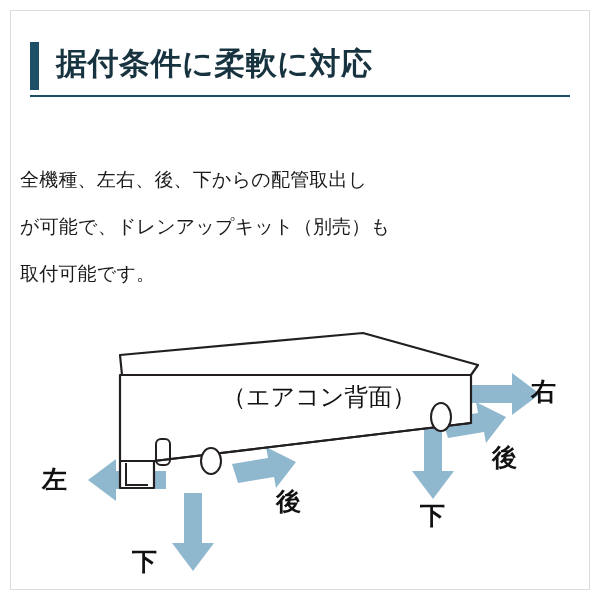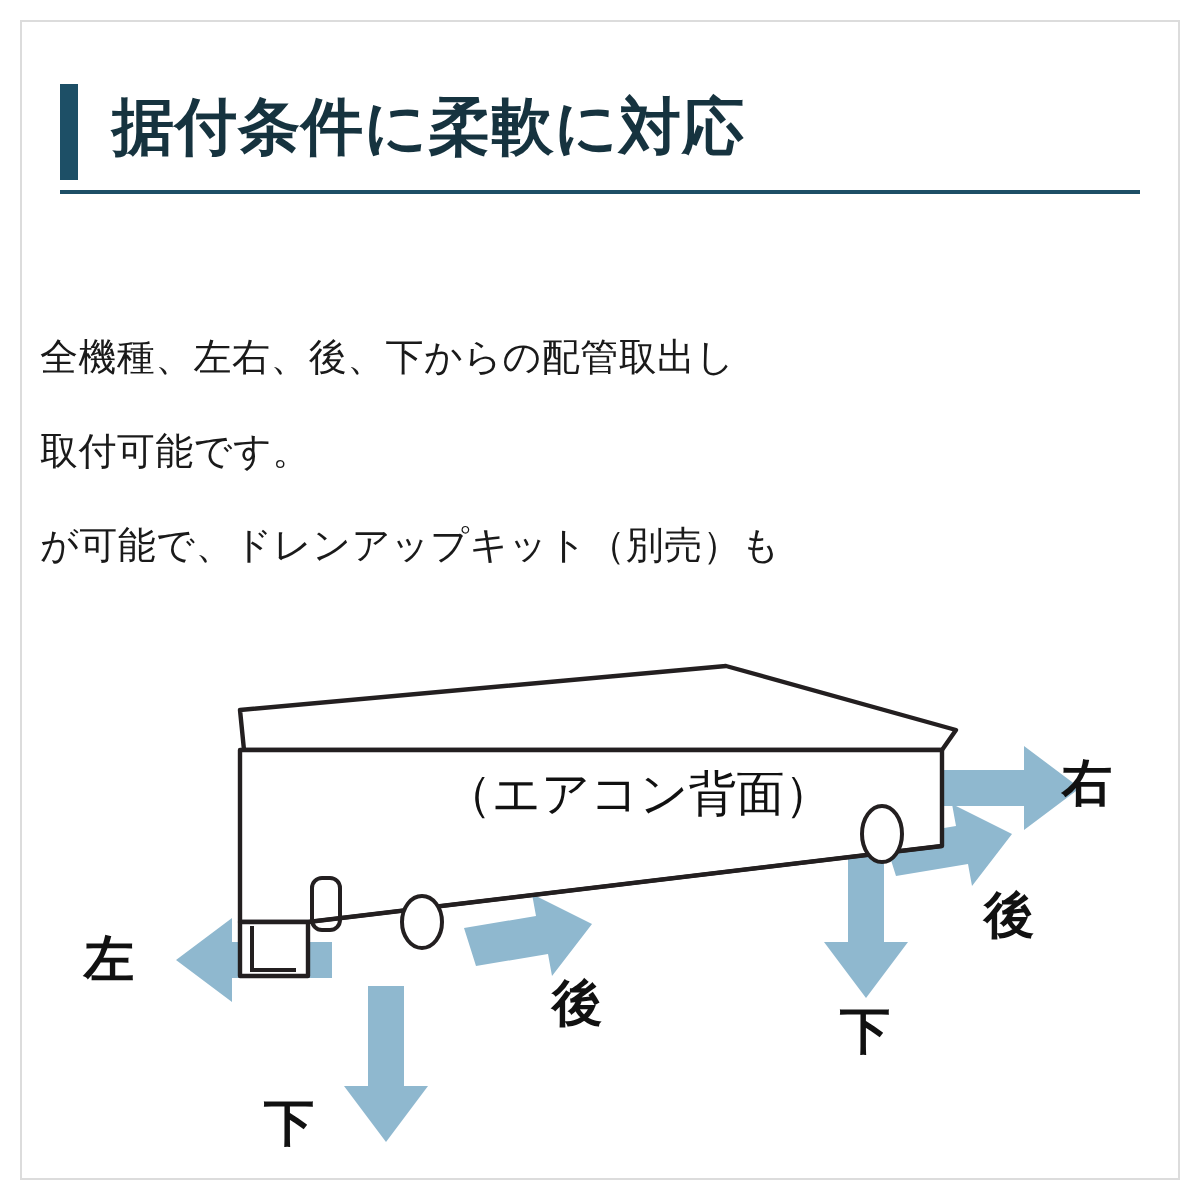--- a/index.html
+++ b/index.html
@@ -104,22 +104,22 @@
   <div id="frame"></div>
 
   <div class="header">
     <div class="header-bar"></div>
     <div class="header-title">据付条件に柔軟に対応</div>
     <div class="header-rule"></div>
   </div>
 
   <div class="body-copy">
     <div>全機種、左右、後、下からの配管取出し</div>
+    <div>が可能で、ドレンアップキット（別売）も</div>
     <div>取付可能です。</div>
-    <div>が可能で、ドレンアップキット（別売）も</div>
   </div>
 
   <div class="illus">
     <svg width="600" height="290" viewBox="0 0 600 290">
 
       <g fill="#8fb8cf">
 
         <polygon points="462,72 512,72 512,60 540,81 512,102 512,90 462,90"></polygon>
 
         <polygon points="442,106 478,100 476,89 506,104 486,130 484,119 448,125"></polygon>

